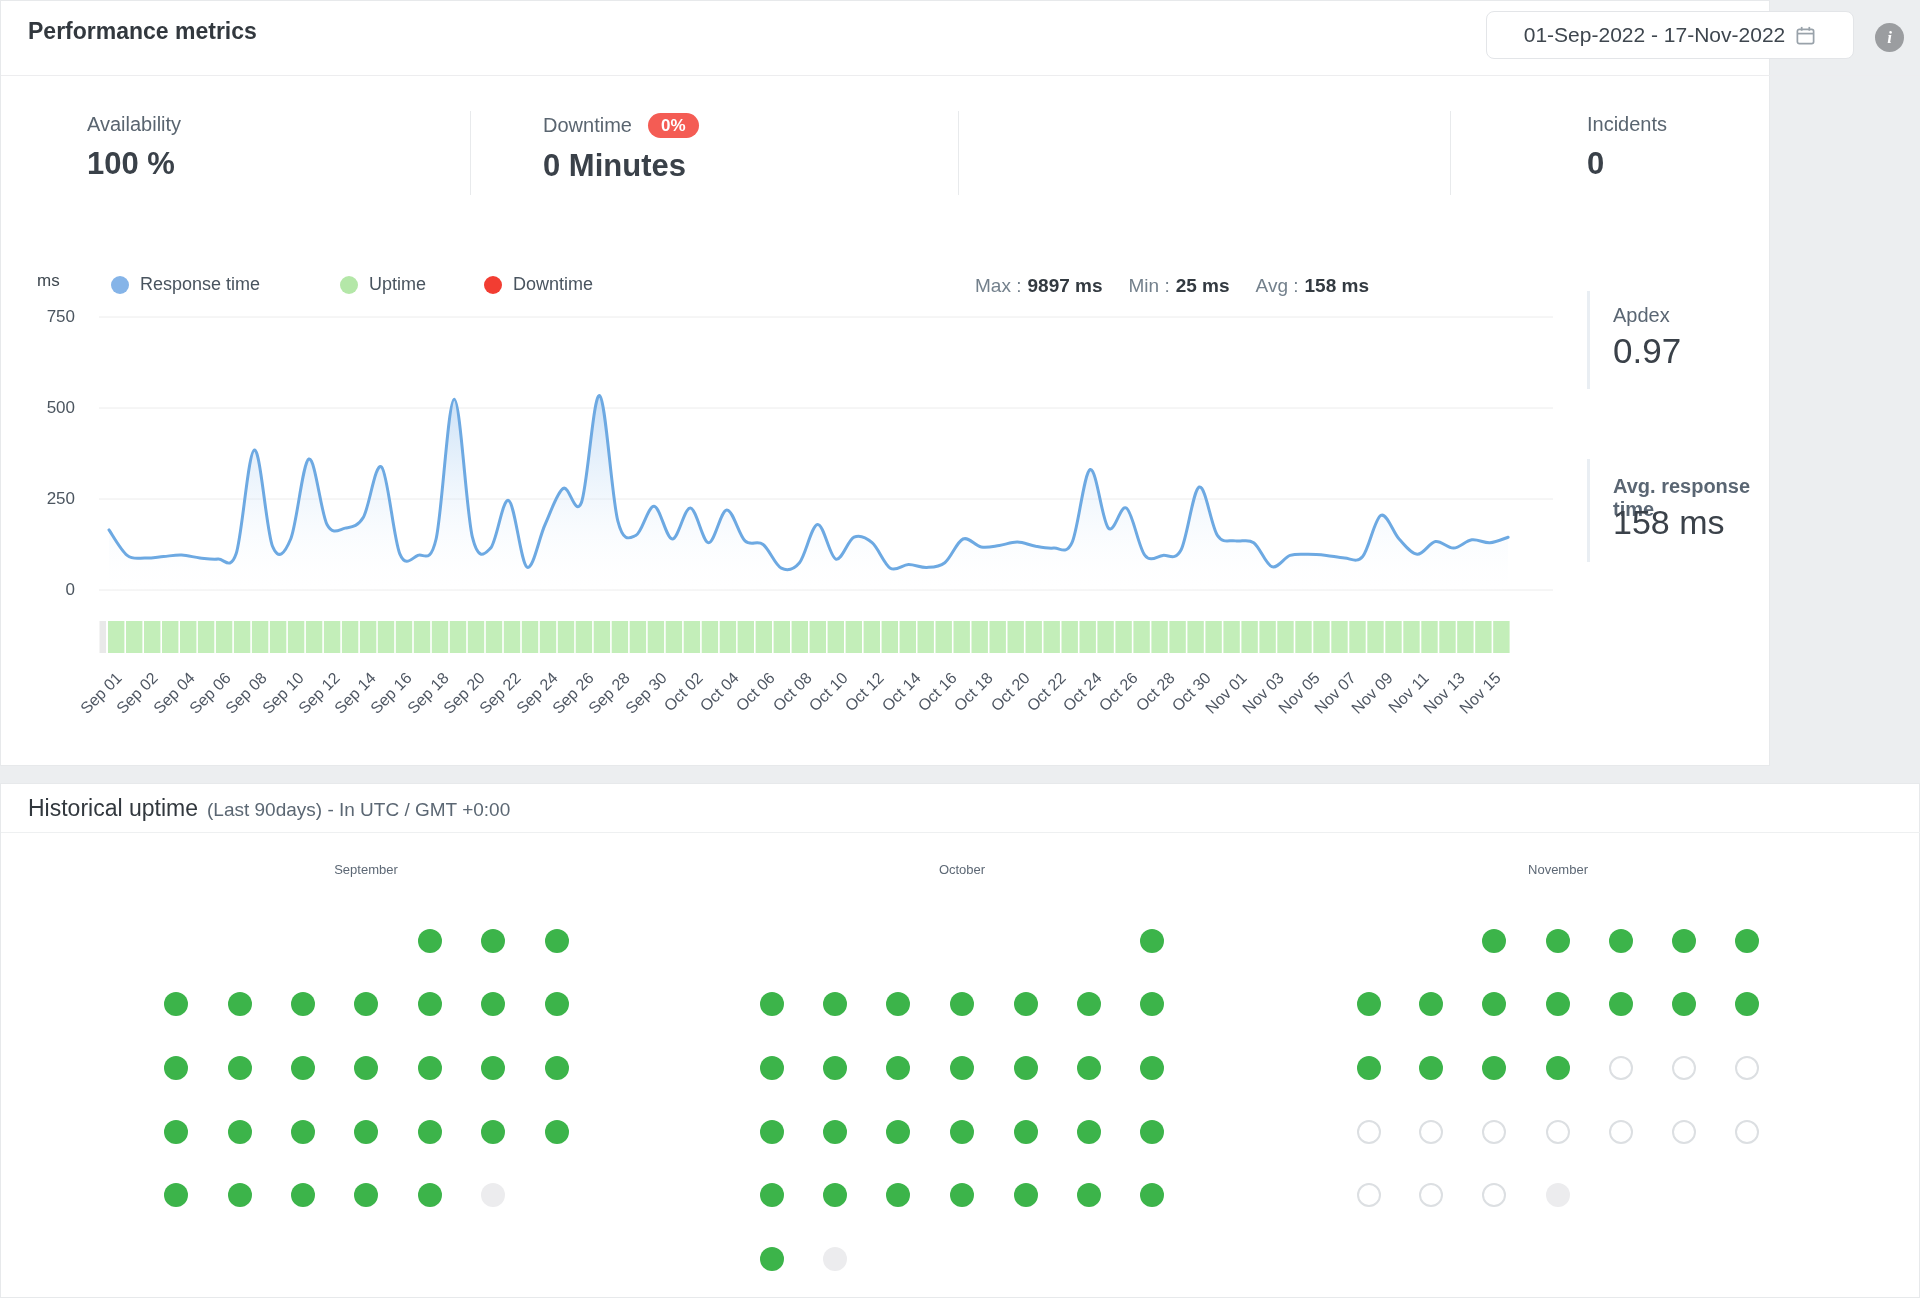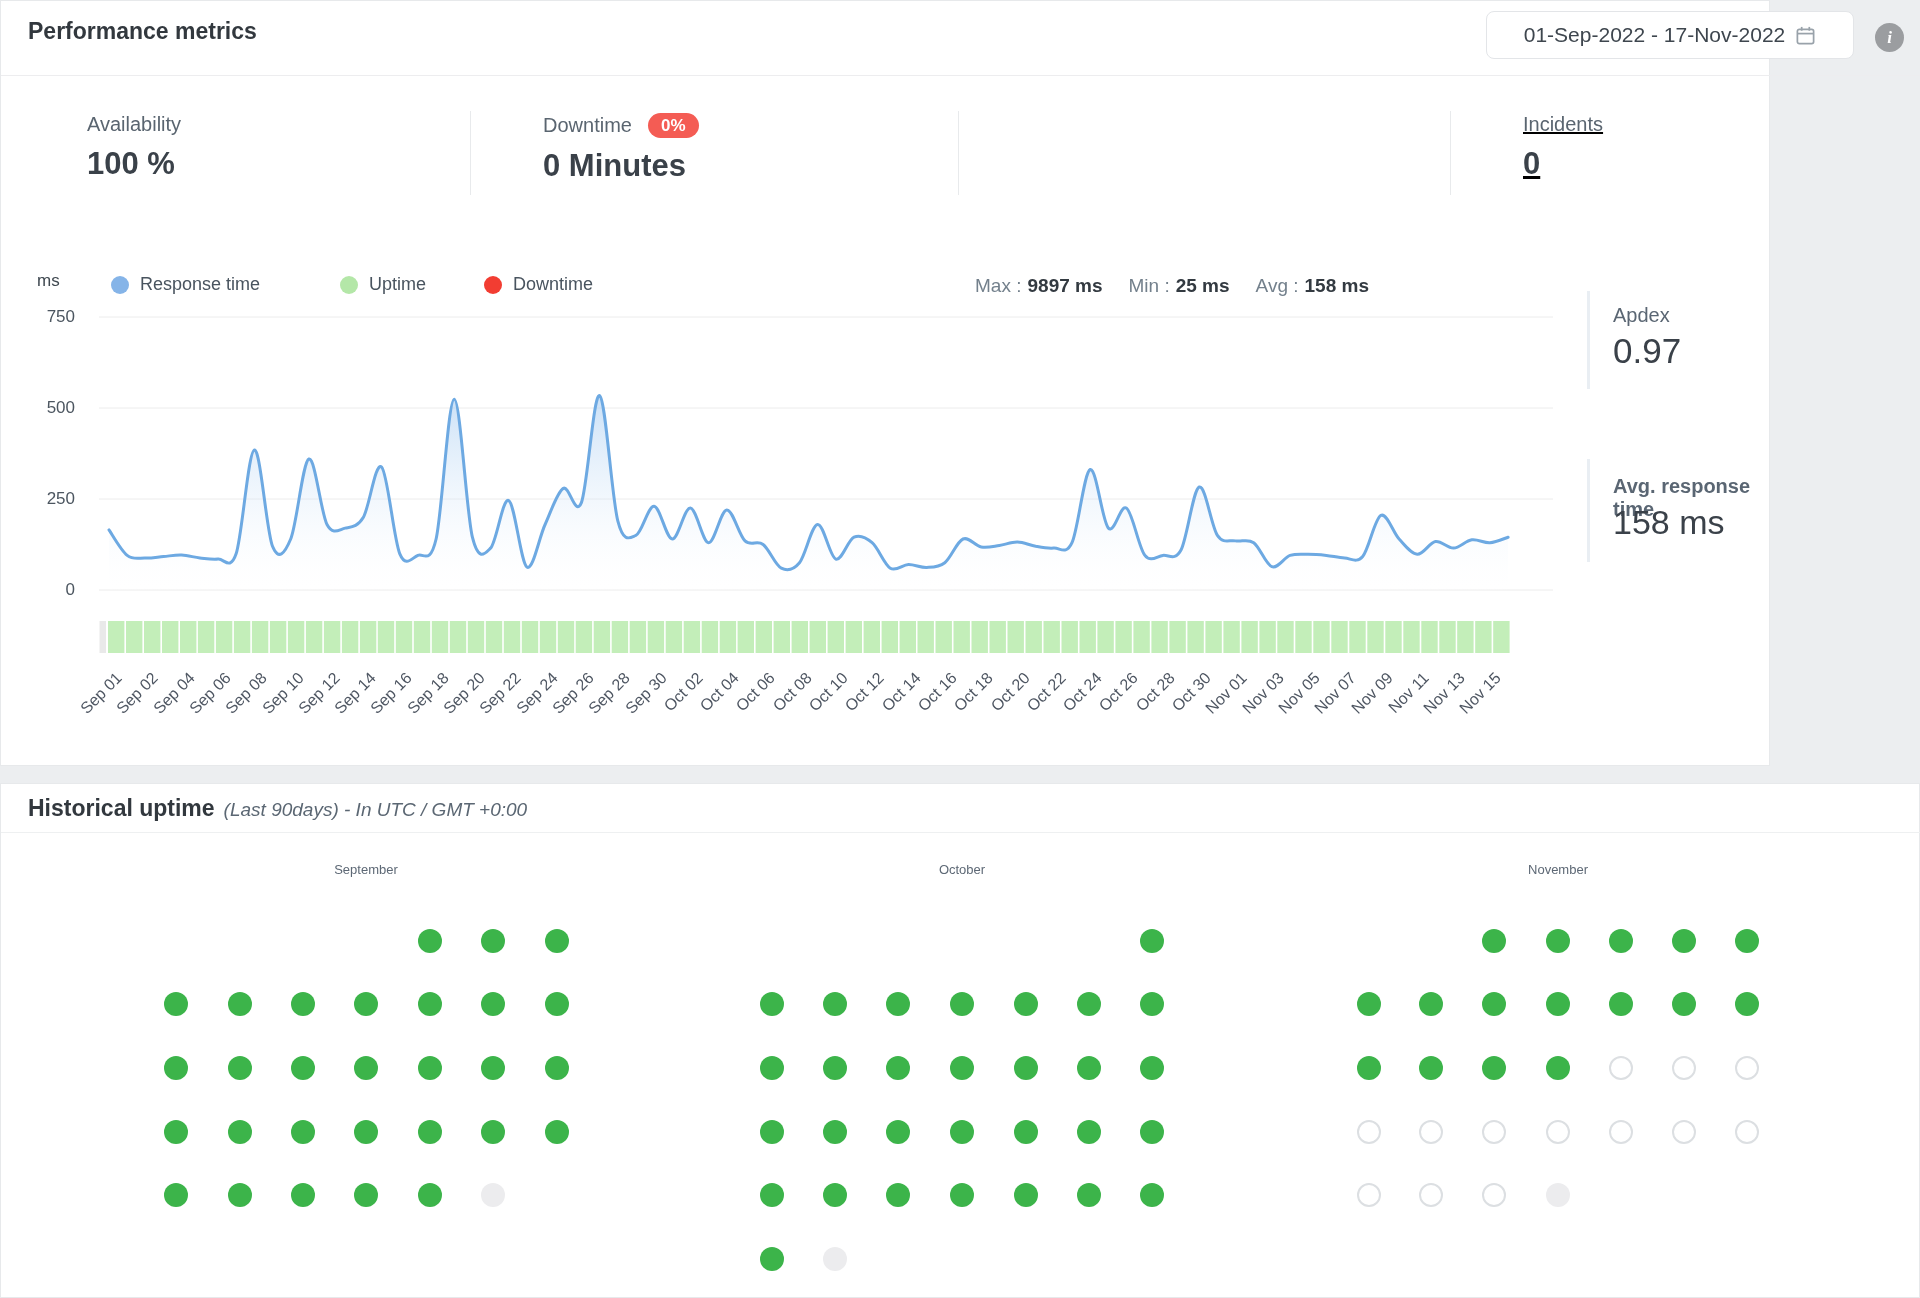--- a/index.html
+++ b/index.html
@@ -57,22 +57,22 @@
     transform:rotate(-45deg); transform-origin:100% 0; white-space:nowrap;
   }
 
   
   .side-rule { position:absolute; left:1586px; width:3px; background:#e9eef3; }
   .side-label { position:absolute; left:1612px; font-size:20px; color:#5a6673; }
   .side-value { position:absolute; left:1612px; font-weight:normal; color:#3a4149; }
 
   
   .hist-title-row { position:absolute; left:27px; top:11px; display:flex; align-items:baseline; }
-  .hist-title { font-size:23px; font-weight:bold; color:#32383e; }
-  .hist-subtitle { font-size:19px; color:#5b6773; margin-left:9px;font-style:italic; }
+  .hist-title { font-size:23px; font-weight:normal; color:#32383e; }
+  .hist-subtitle { font-size:19px; color:#5b6773; margin-left:9px; }
   .hist-divider { position:absolute; left:0; top:48px; width:1920px; height:1px; background:#eef0f1; }
   .month-title { position:absolute; top:78px; transform:translateX(-50%); font-size:13px; color:#5d6875; }
   .day-dot { position:absolute; width:24px; height:24px; border-radius:50%; }
   .d-g { background:#3cb44a; }
   .d-x { background:#ececee; }
   .d-o { background:#ffffff; border:2px solid #dcdfe2; }
 </style>
 </head>
 <body>
 
@@ -106,21 +106,21 @@
     <div class="stat-label">
       <span>Downtime</span>
       <span class="badge" style="background: rgb(244, 92, 84);">0%</span>
     </div>
     <div class="stat-value">0 Minutes</div>
   </div>
   <div class="stat-divider" style="left:957px;"></div>
 
   <div class="stat-divider" style="left:1449px;"></div>
 
-  <div class="stat" style="left:1522px;text-decoration:underline;">
+  <div class="stat" style="left:1586px;">
     <div class="stat-label">Incidents</div>
     <div class="stat-value">0</div>
   </div>
 
   <div class="ms-label">ms</div>
 
   <div class="legend-item" style="left:110px;">
     <span class="legend-dot" style="background: rgb(133, 180, 232);"></span>
     <span>Response time</span>
   </div>

